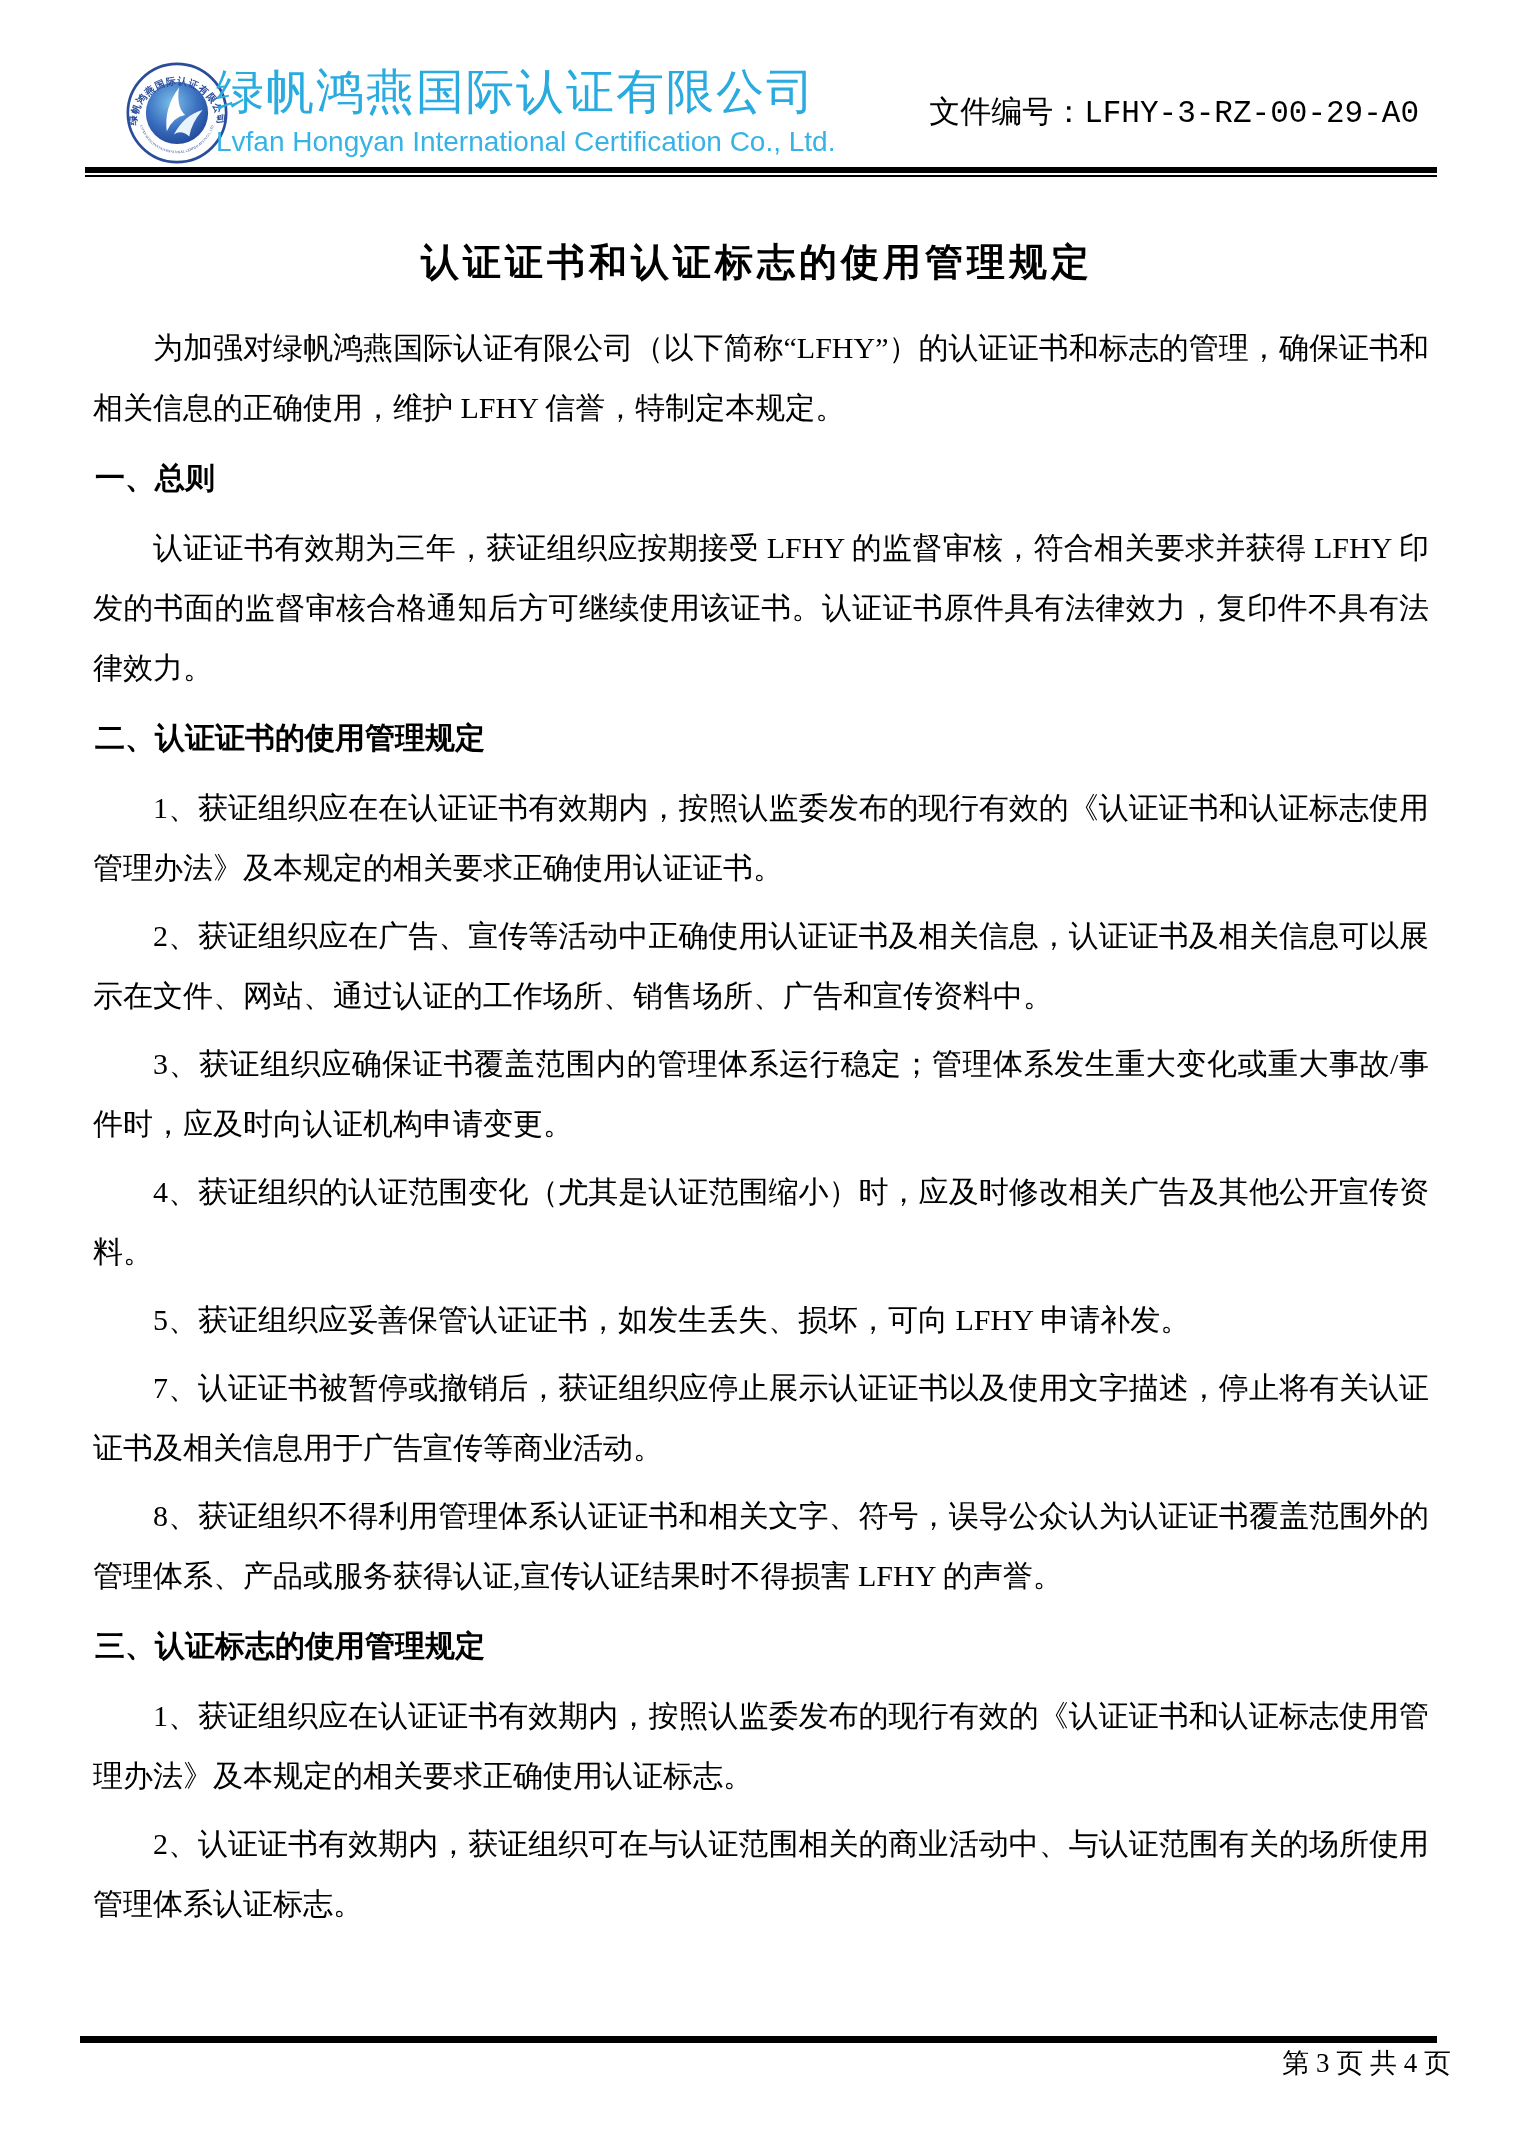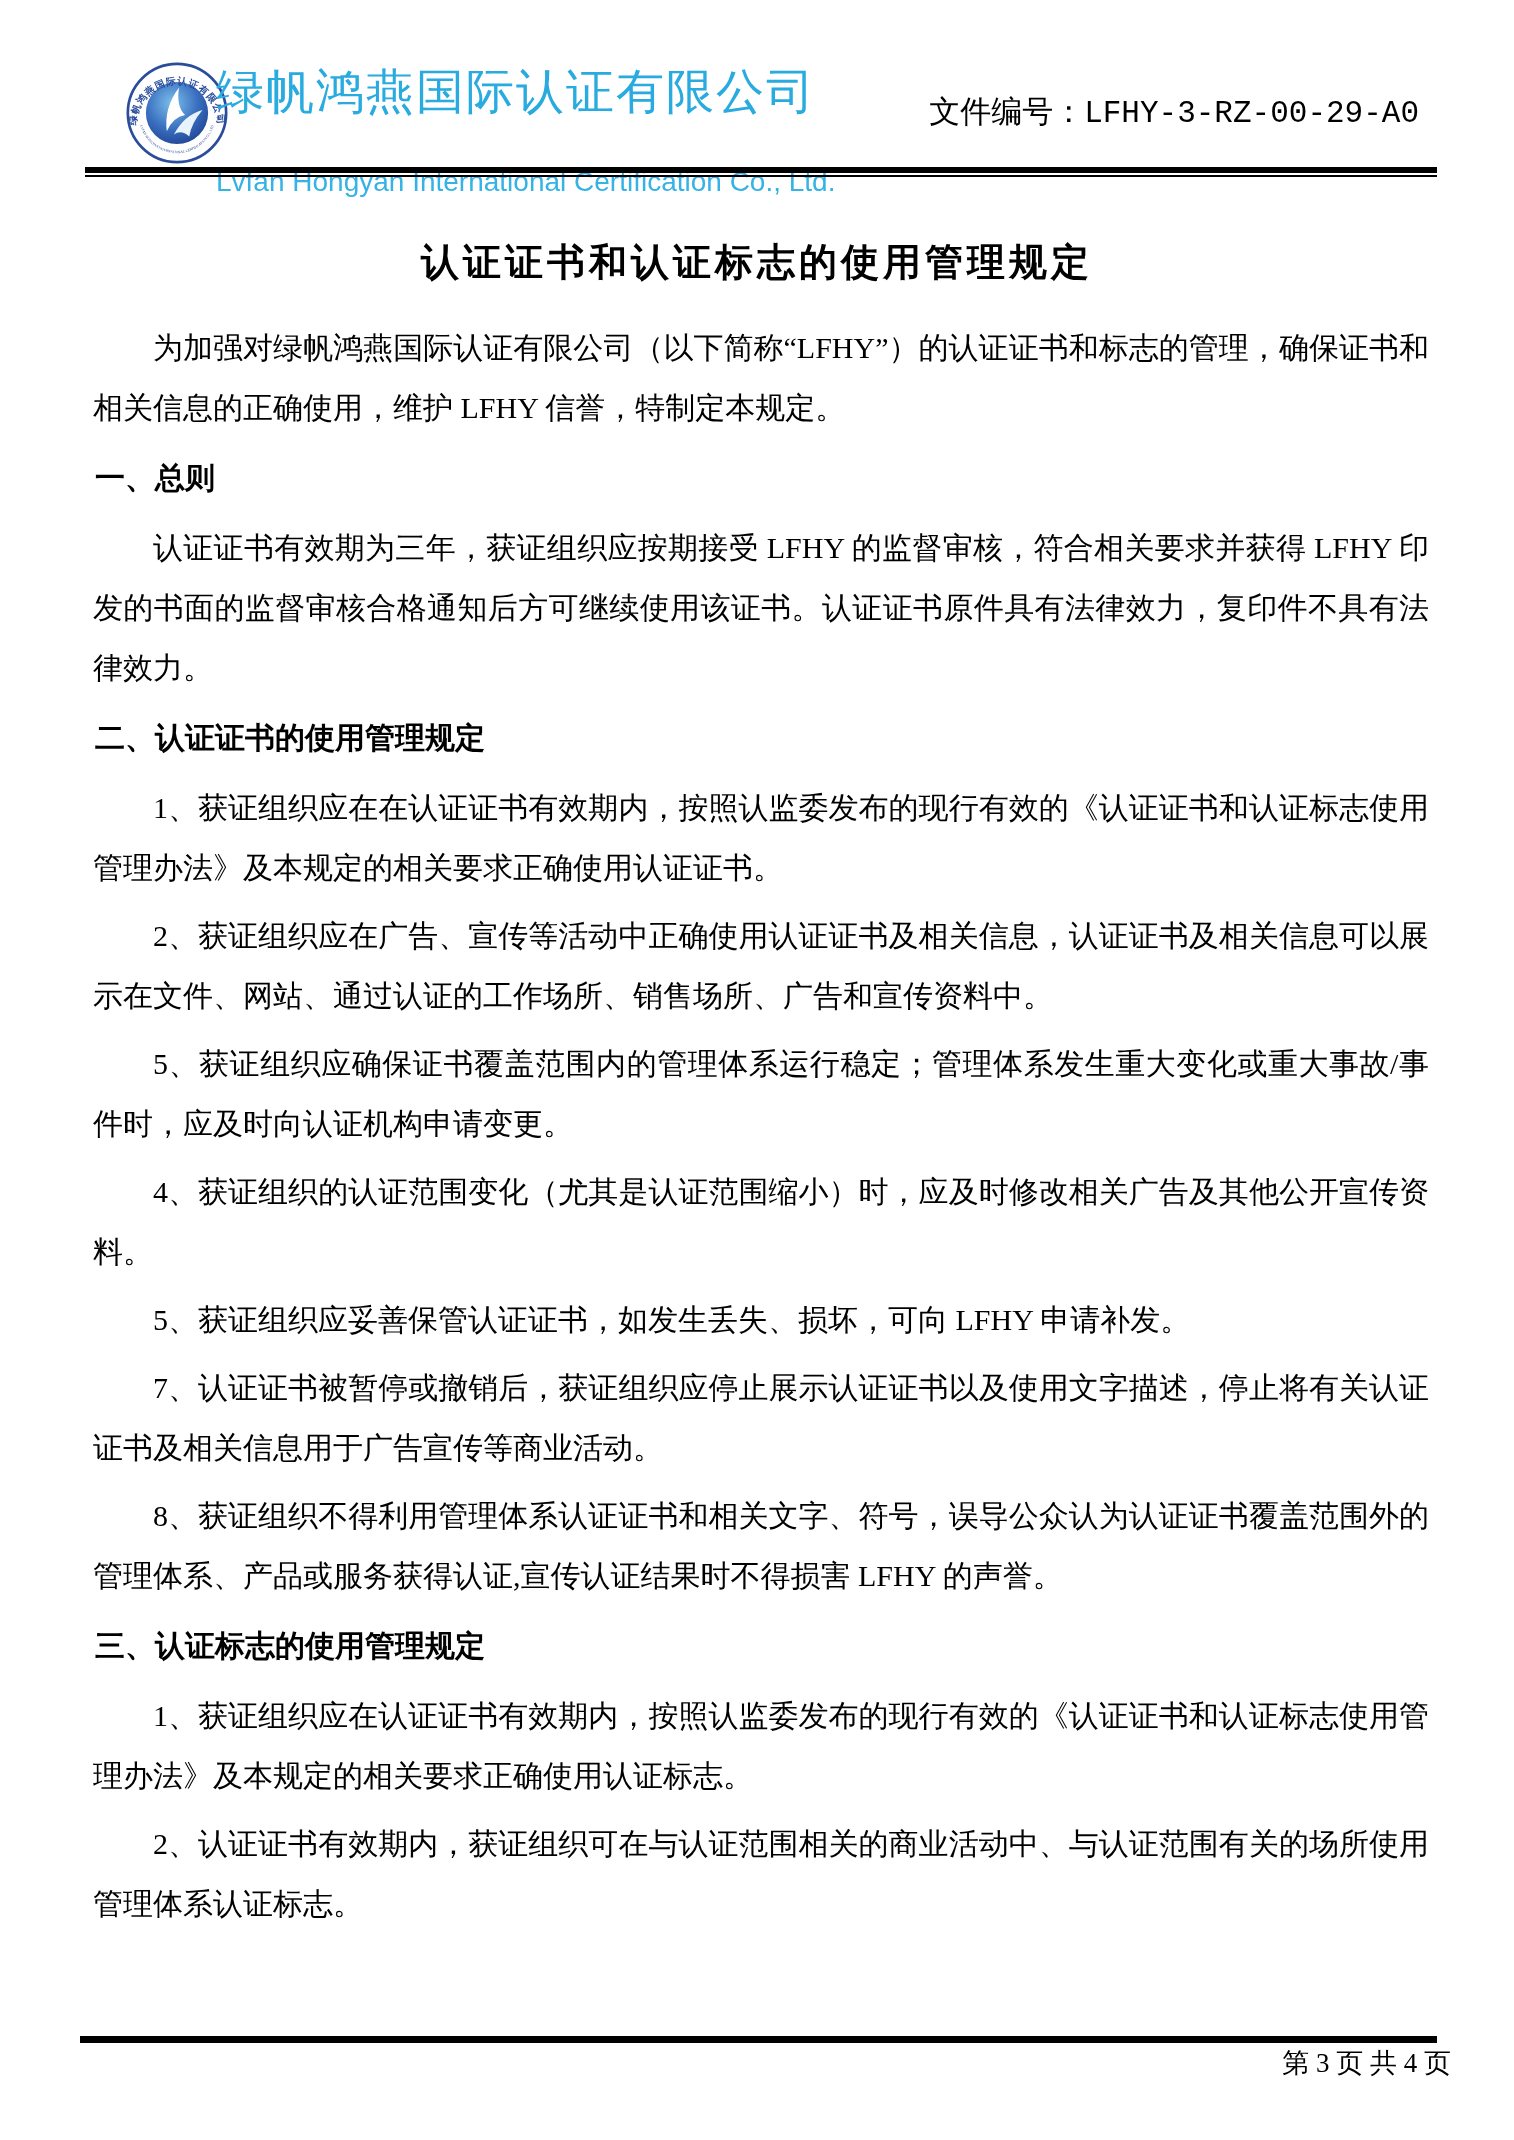--- a/index.html
+++ b/index.html
@@ -12,21 +12,21 @@
   .header { position:absolute; top:0; left:0; right:0; height:180px; }
   .logo { position:absolute; left:126px; top:62px; width:102px; height:102px; }
   .company-zh {
     position:absolute; left:216px; top:66px;
     font-family:"Liberation Sans","DejaVu Sans",sans-serif;
     font-size:48px; line-height:52px; color:#29abe0; letter-spacing:2px; white-space:nowrap;
   }
   .company-en {
     position:absolute; left:216px; top:126px;
     font-family:"Liberation Sans","DejaVu Sans",sans-serif;
-    font-size:28px; line-height:32px; color:#36b3e4; white-space:nowrap;margin-top:40px;
+    font-size:28px; line-height:32px; color:#36b3e4; white-space:nowrap;
   }
   .doc-number {
     position:absolute; top:92px; right:95px;
     font-size:31px; line-height:40px; white-space:nowrap;
   }
   .doc-number .code { font-family:Liberation Mono, monospace; }
   .header-rule { position:absolute; top:167px; left:85px; right:77px; border-top:6px solid #000; }
   .header-rule .thin { height:2px; background:#000; margin-top:2px; }
 
   
@@ -97,21 +97,21 @@
 
   <div class="body">
     <p class="para">为加强对绿帆鸿燕国际认证有限公司（以下简称“LFHY”）的认证证书和标志的管理，确保证书和相关信息的正确使用，维护 LFHY 信誉，特制定本规定。</p>
 
     <h2 class="heading">一、总则</h2>
     <p class="para">认证证书有效期为三年，获证组织应按期接受 LFHY 的监督审核，符合相关要求并获得 LFHY 印发的书面的监督审核合格通知后方可继续使用该证书。认证证书原件具有法律效力，复印件不具有法律效力。</p>
 
     <h2 class="heading">二、认证证书的使用管理规定</h2>
     <p class="para">1、获证组织应在在认证证书有效期内，按照认监委发布的现行有效的《认证证书和认证标志使用管理办法》及本规定的相关要求正确使用认证证书。</p>
     <p class="para">2、获证组织应在广告、宣传等活动中正确使用认证证书及相关信息，认证证书及相关信息可以展示在文件、网站、通过认证的工作场所、销售场所、广告和宣传资料中。</p>
-    <p class="para">5、获证组织应确保证书覆盖范围内的管理体系运行稳定；管理体系发生重大变化或重大事故/事件时，应及时向认证机构申请变更。</p>
+    <p class="para">3、获证组织应确保证书覆盖范围内的管理体系运行稳定；管理体系发生重大变化或重大事故/事件时，应及时向认证机构申请变更。</p>
     <p class="para">4、获证组织的认证范围变化（尤其是认证范围缩小）时，应及时修改相关广告及其他公开宣传资料。</p>
     <p class="para">5、获证组织应妥善保管认证证书，如发生丢失、损坏，可向 LFHY 申请补发。</p>
     <p class="para">7、认证证书被暂停或撤销后，获证组织应停止展示认证证书以及使用文字描述，停止将有关认证证书及相关信息用于广告宣传等商业活动。</p>
     <p class="para">8、获证组织不得利用管理体系认证证书和相关文字、符号，误导公众认为认证证书覆盖范围外的管理体系、产品或服务获得认证,宣传认证结果时不得损害 LFHY 的声誉。</p>
 
     <h2 class="heading">三、认证标志的使用管理规定</h2>
     <p class="para">1、获证组织应在认证证书有效期内，按照认监委发布的现行有效的《认证证书和认证标志使用管理办法》及本规定的相关要求正确使用认证标志。</p>
     <p class="para">2、认证证书有效期内，获证组织可在与认证范围相关的商业活动中、与认证范围有关的场所使用管理体系认证标志。</p>
   </div>
 

